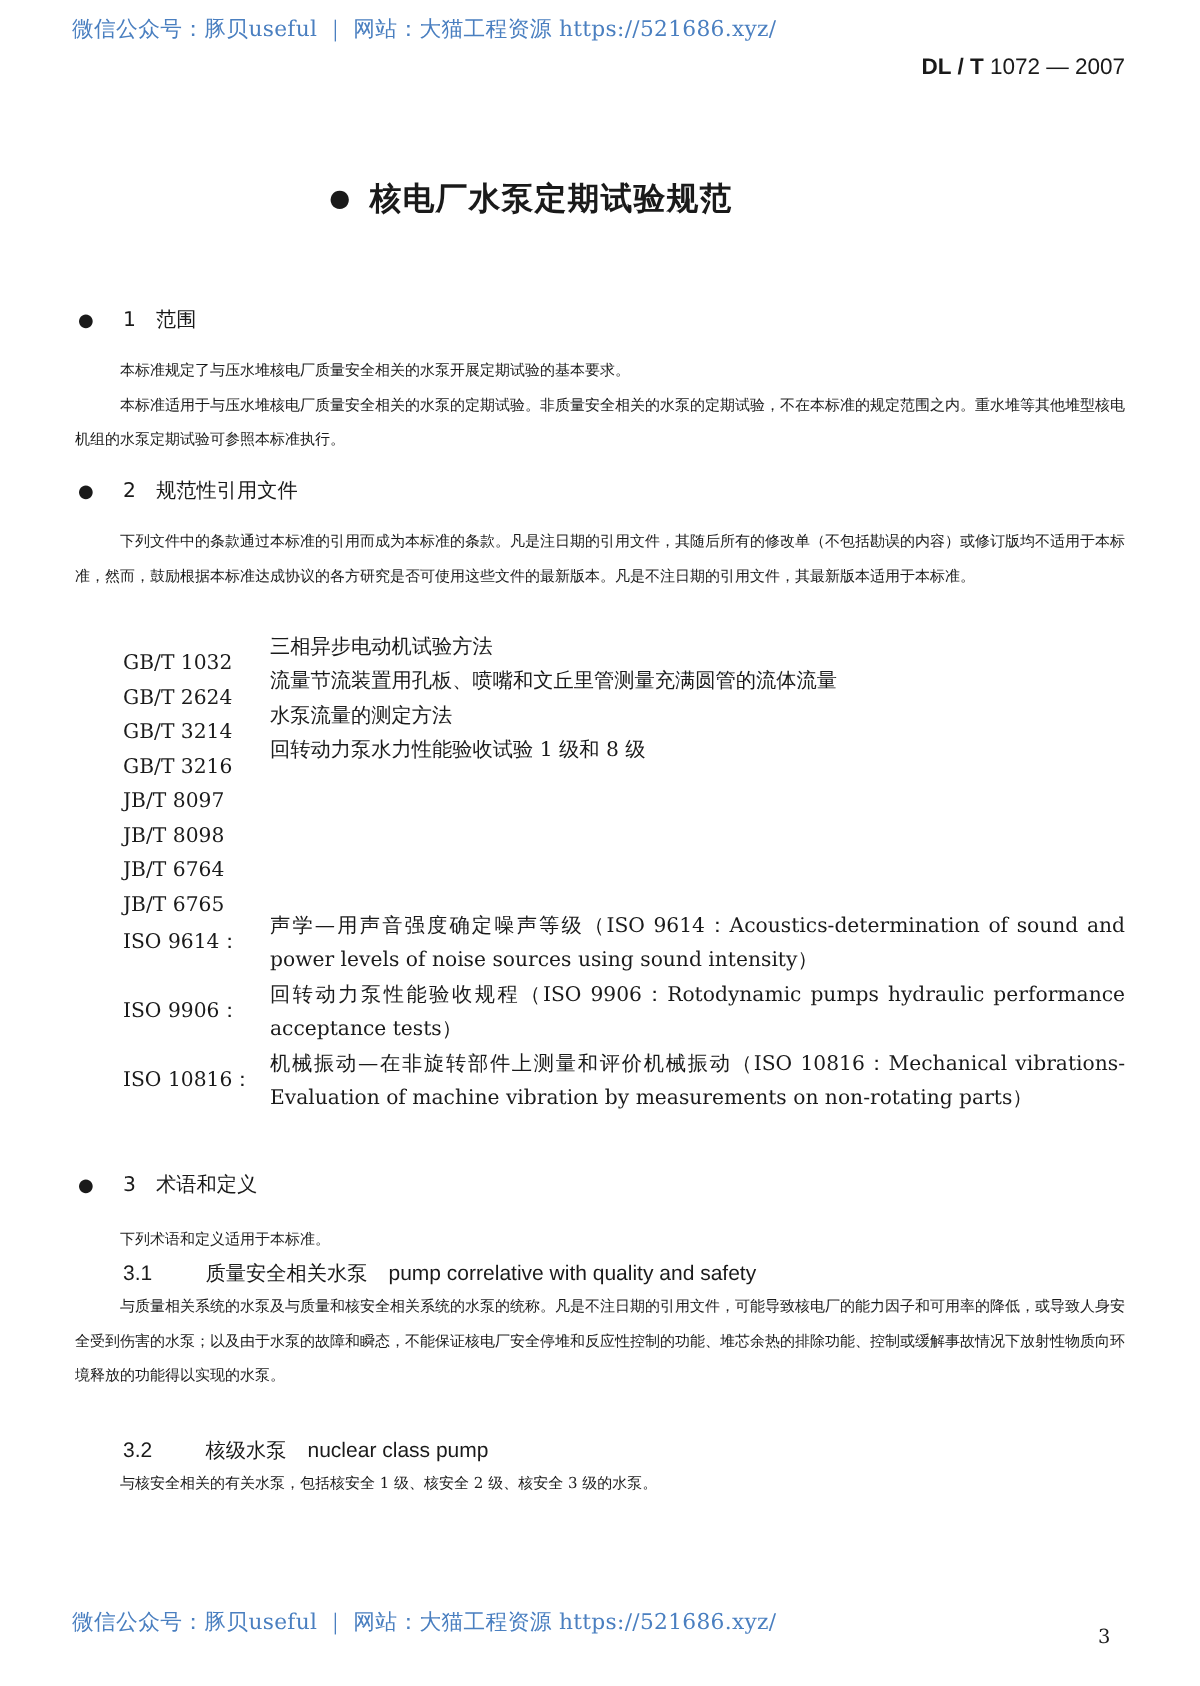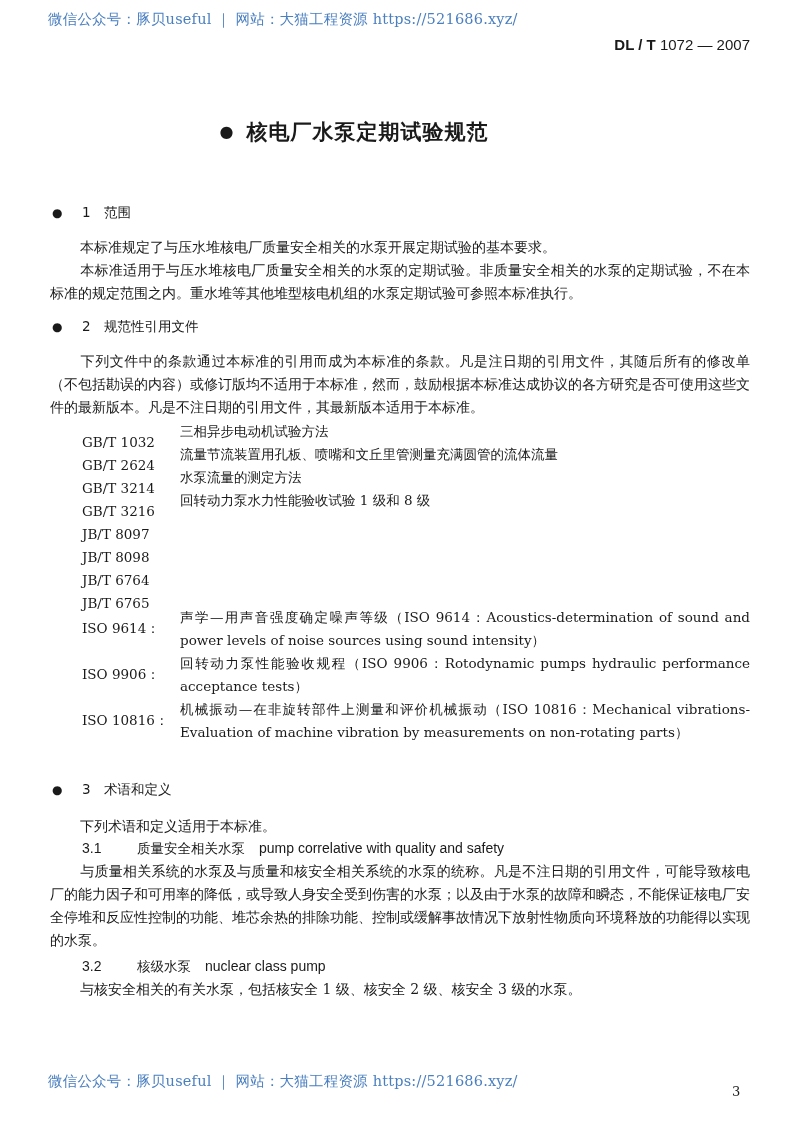--- a/index.html
+++ b/index.html
@@ -28,21 +28,21 @@
   }
   .title .dot { font-size: 16px; margin-right: 12px; vertical-align: 2px; }
   .heading {
     position: absolute; left: 52px;
     font-family: "DejaVu Sans", "Liberation Sans", sans-serif; font-size: 13.5px;
   }
   .heading .dot { font-size: 12px; display: inline-block; width: 30px; }
   .heading .num { display: inline-block; width: 22px; }
   .para {
     position: absolute; left: 50px; width: 700px;
-    font-size: 14px; line-height: 23px; text-align: justify;
+    font-size: 10px; line-height: 23px; text-align: justify;
   }
   .para .indent { display: inline-block; width: 30px; }
   .ref-row { position: absolute; left: 82px; font-size: 13.5px; line-height: 23px; }
   .ref-code { position: absolute; left: 0; white-space: nowrap; font-family: "DejaVu Serif", serif; margin-top: 11px; }
   .ref-title { position: absolute; left: 98px; width: 570px; text-align: justify; }
   .term-head {
     position: absolute; left: 82px;
     font-family: "Liberation Sans", "DejaVu Sans", sans-serif; font-size: 14px;
   }
   .term-head .tn { display: inline-block; width: 55px; }

